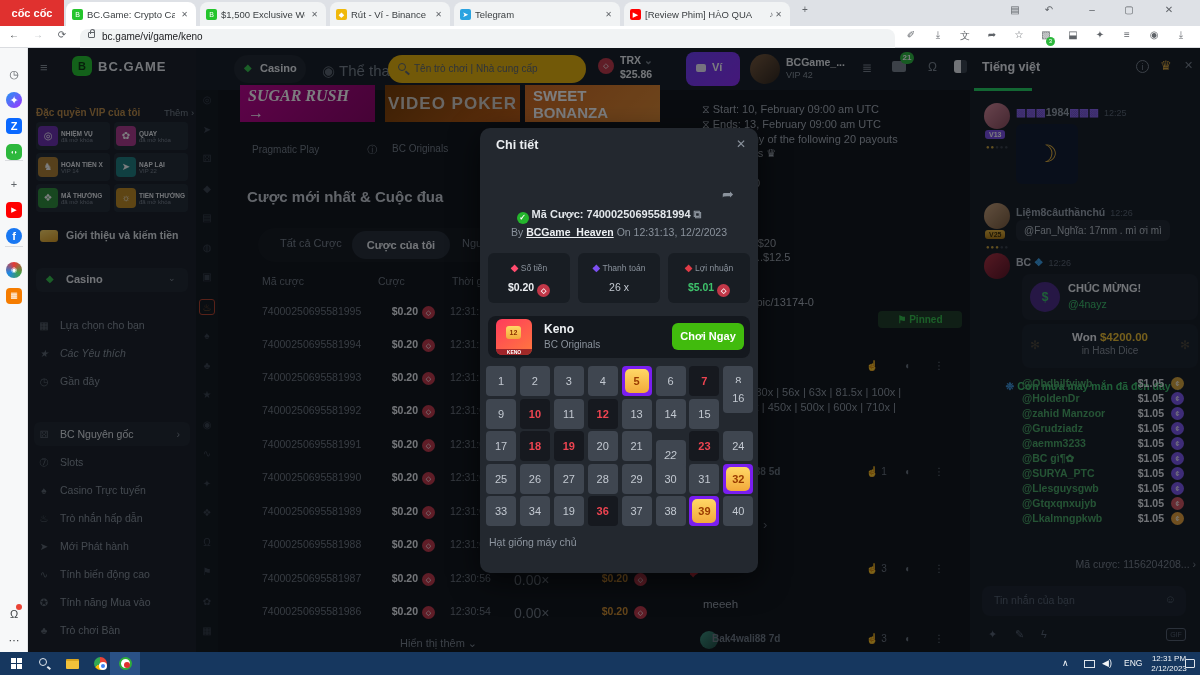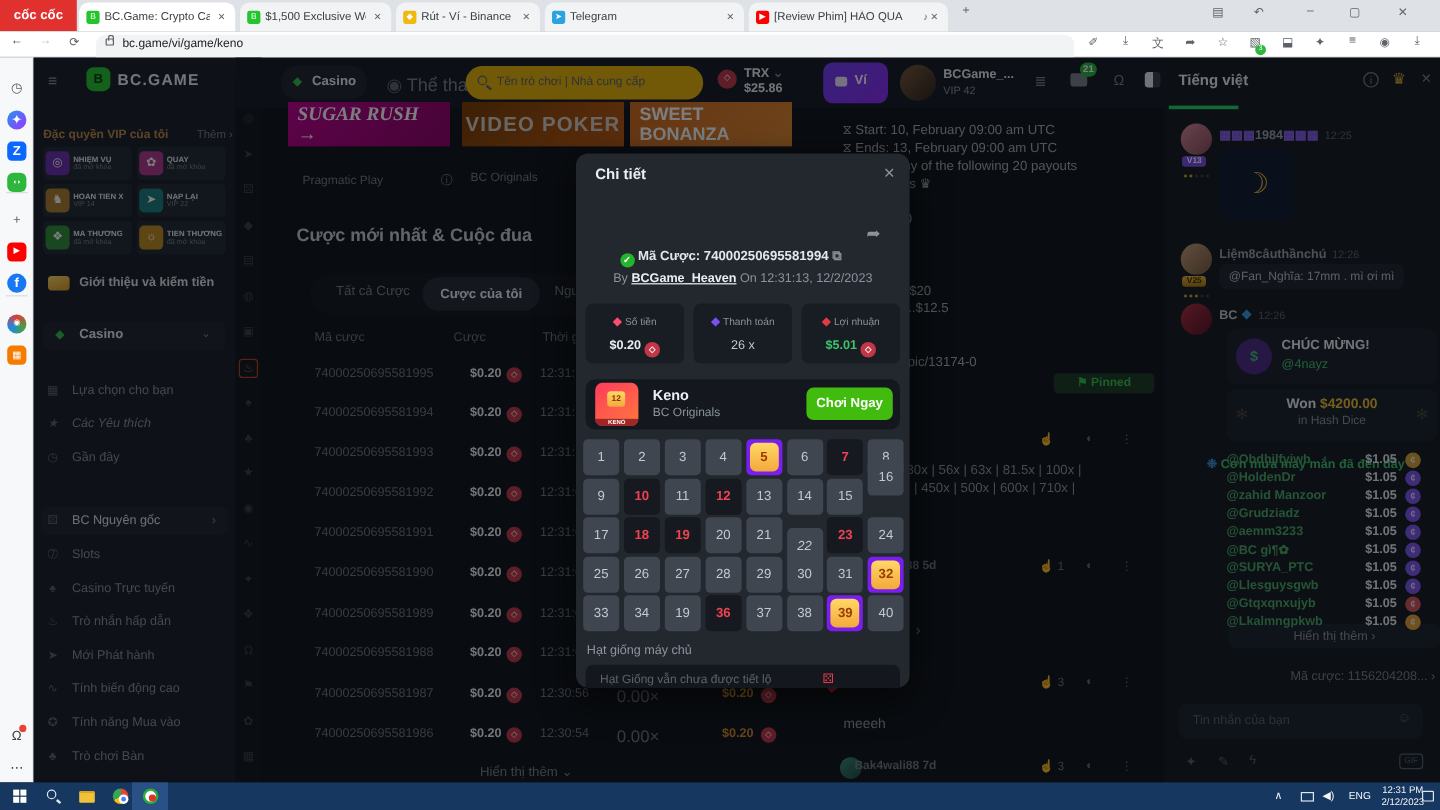--- a/index.html
+++ b/index.html
@@ -440,21 +440,20 @@
       <span class="abs" style="left:46px;top:8px;color:#eceff2;font-size:11px;font-weight:bold">CHÚC MỪNG!</span>
       <span class="abs" style="left:46px;top:24px;color:#3ec26b;font-size:10.5px">@4nayz</span>
     </div>
     <div class="abs" style="left:52px;top:276px;width:176px;height:44px;background:#1b222a;border-radius:8px;text-align:center">
       <span class="abs" style="left:8px;top:14px;color:#4a4436;font-size:12px">✻</span>
       <span class="abs" style="right:8px;top:14px;color:#4a4436;font-size:12px">✻</span>
       <div style="margin-top:7px;font-size:11.5px;font-weight:bold;color:#eceff2"><span>Won</span> <span style="color:#f0c030">$4200.00</span></div>
       <div style="font-size:10px;color:#8a929c;margin-top:2px">in Hash Dice</div>
     </div>
     <div class="abs" style="left:26px;top:332px;width:196px;text-align:center;font-size:10.5px;font-weight:bold;color:#3ec26b"><span style="color:#3a8fd4">❉</span> <span>Cơn mưa may mắn đã đến đây</span> <span style="color:#3a8fd4">❉</span></div>
-    <div class="abs" style="left:54px;top:472px;width:176px;height:20px;background:#1d242c;border-radius:5px;text-align:center;line-height:20px;font-size:10.5px;color:#8a929c">Hiển thị thêm ›</div>
     <div class="abs" style="left:60px;top:510px;width:166px;text-align:right;font-size:10.5px;color:#79828c">Mã cược: 1156204208... ›</div>
     <div class="abs" style="left:12px;top:538px;width:204px;height:30px;background:#1c232c;border-radius:8px">
       <span class="abs" style="left:12px;top:8px;font-size:10.5px;color:#566170">Tin nhắn của bạn</span>
       <span class="abs" style="right:10px;top:7px;color:#566170;font-size:11px">☺</span>
     </div>
     <div class="abs" style="left:18px;top:580px;color:#566170;font-size:11px">✦</div>
     <div class="abs" style="left:45px;top:580px;color:#566170;font-size:11px">✎</div>
     <div class="abs" style="left:71px;top:580px;color:#566170;font-size:11px">ϟ</div>
     <div class="abs" style="left:196px;top:580px;width:20px;height:13px;border:1px solid #566170;border-radius:3px;color:#566170;font-size:7px;text-align:center;line-height:12px">GIF</div>
   <div class="wrow" style="left: 52px; top: 329px;">
@@ -591,24 +590,20 @@
         <div class="cell" style="left: 73.8px; top: 368.4px; position: absolute;">19</div>
         <div class="cell drawn" style="left: 107.7px; top: 368.4px; position: absolute;">36</div>
         <div class="cell" style="left: 141.6px; top: 368.4px; position: absolute;">37</div>
         <div class="cell" style="left: 175.5px; top: 368.4px; position: absolute;">38</div>
         <div class="cell hit" style="left: 209.4px; top: 368.4px; position: absolute;">
           <div class="hitin">39</div>
         </div>
         <div class="cell" style="left: 243.3px; top: 368.4px; position: absolute;">40</div>
       </div>
     <div class="abs" style="left:9px;top:408px;font-size:10.5px;color:#8d959f">Hạt giống máy chủ</div>
-    <div class="abs" style="left:8px;top:426px;width:262px;height:26px;background:#14181e;border-radius:6px">
-      <span class="abs" style="left:12px;top:7px;font-size:10px;color:#5a646e">Hạt Giống vẫn chưa được tiết lộ</span>
-      <span class="abs" style="right:55px;top:5px;color:#e23b4a;font-size:11px">⚄</span>
-    </div>
   </div>
 
   <div id="task">
     <div class="tk" style="left:8px">
       <div style="width:11px;height:11px;margin:3px;background:linear-gradient(#fff,#fff) 0 0/5px 5px no-repeat,linear-gradient(#fff,#fff) 6px 0/5px 5px no-repeat,linear-gradient(#fff,#fff) 0 6px/5px 5px no-repeat,linear-gradient(#fff,#fff) 6px 6px/5px 5px no-repeat"></div>
     </div>
     <div class="tk" style="left:36px">
       <div style="width:8px;height:8px;border:1.5px solid #dfe5ec;border-radius:50%;margin:3px"></div>
       <div style="position:absolute;left:11px;top:12px;width:4px;height:1.5px;background:#dfe5ec;transform:rotate(40deg)"></div>
     </div>

